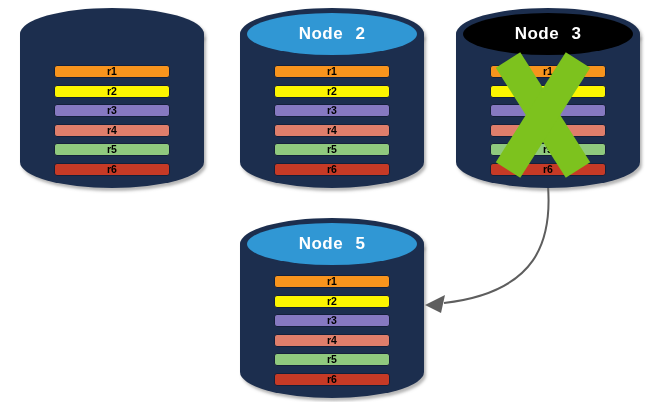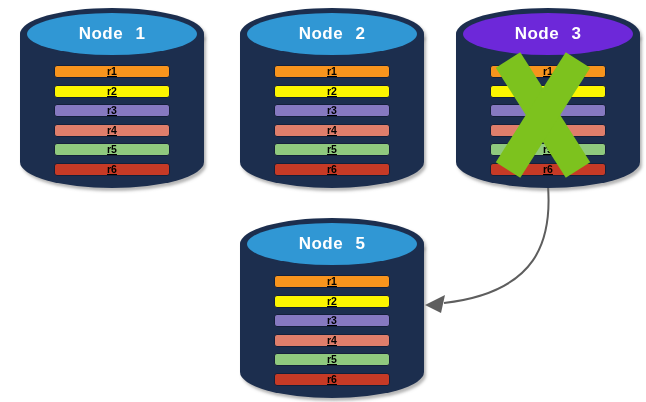--- a/index.html
+++ b/index.html
@@ -30,21 +30,21 @@
   }
   .node-label {
     font-weight: bold; font-size: 17px; color: #ffffff;
     letter-spacing: 0.5px; word-spacing: 7px;
   }
   .rows { position: absolute; left: 34px; top: 57px; width: 116px; }
   .row {
     box-sizing: border-box;
     height: 13px; margin-bottom: 6.5px;
     border: 1px solid #14203a; border-radius: 3px;
-    display: flex; align-items: center; justify-content: center; text-decoration: underline;
+    display: flex; align-items: center; justify-content: center;
   }
   .row span {
     font-weight: bold; font-size: 10.5px; line-height: 1; color: #000000;
   }
 
   
   .fail-x {
     position: absolute; left: 38px; top: 44px; width: 98px; height: 126px;
     z-index: 5;
   }
@@ -61,23 +61,20 @@
 <div class="stage">
 
   <svg class="arrow-layer" viewBox="0 0 646 402" style="color: rgb(94, 94, 94);">
     <path d="M 548 186 C 552 240 538 292 444 303" fill="none" stroke="currentColor" stroke-width="2"></path>
     <polygon points="425,305 445,295 441,313" fill="currentColor" stroke="none"></polygon>
   </svg>
 
   <div class="node" style="left:20px; top:8px;">
     <div class="cyl-top" style="background-color: rgb(28, 46, 78);"></div>
     <div class="cyl-body" style="background-color: rgb(28, 46, 78);"></div>
-    <div class="cyl-face" style="background-color: rgb(48, 151, 212);">
-      <span class="node-label">Node 1</span>
-    </div>
     <div class="rows">
       <div class="row" style="background-color: rgb(247, 148, 29);">
           <span>r1</span>
         </div>
       <div class="row" style="background-color: rgb(252, 245, 0);">
           <span>r2</span>
         </div>
       <div class="row" style="background-color: rgb(134, 121, 193);">
           <span>r3</span>
         </div>
@@ -117,21 +114,21 @@
         </div>
       <div class="row" style="background-color: rgb(198, 58, 38);">
           <span>r6</span>
         </div>
     </div>
   </div>
 
   <div class="node" style="left:456px; top:8px;">
     <div class="cyl-top" style="background-color: rgb(28, 46, 78);"></div>
     <div class="cyl-body" style="background-color: rgb(28, 46, 78);"></div>
-    <div class="cyl-face" style="background-color: #6d28d9;">
+    <div class="cyl-face" style="background-color: #000000; text-decoration: underline;">
       <span class="node-label">Node 3</span>
     </div>
     <div class="rows">
       <div class="row" style="background-color: rgb(247, 148, 29);">
           <span>r1</span>
         </div>
       <div class="row" style="background-color: rgb(252, 245, 0);">
           <span>r2</span>
         </div>
       <div class="row" style="background-color: rgb(134, 121, 193);">

